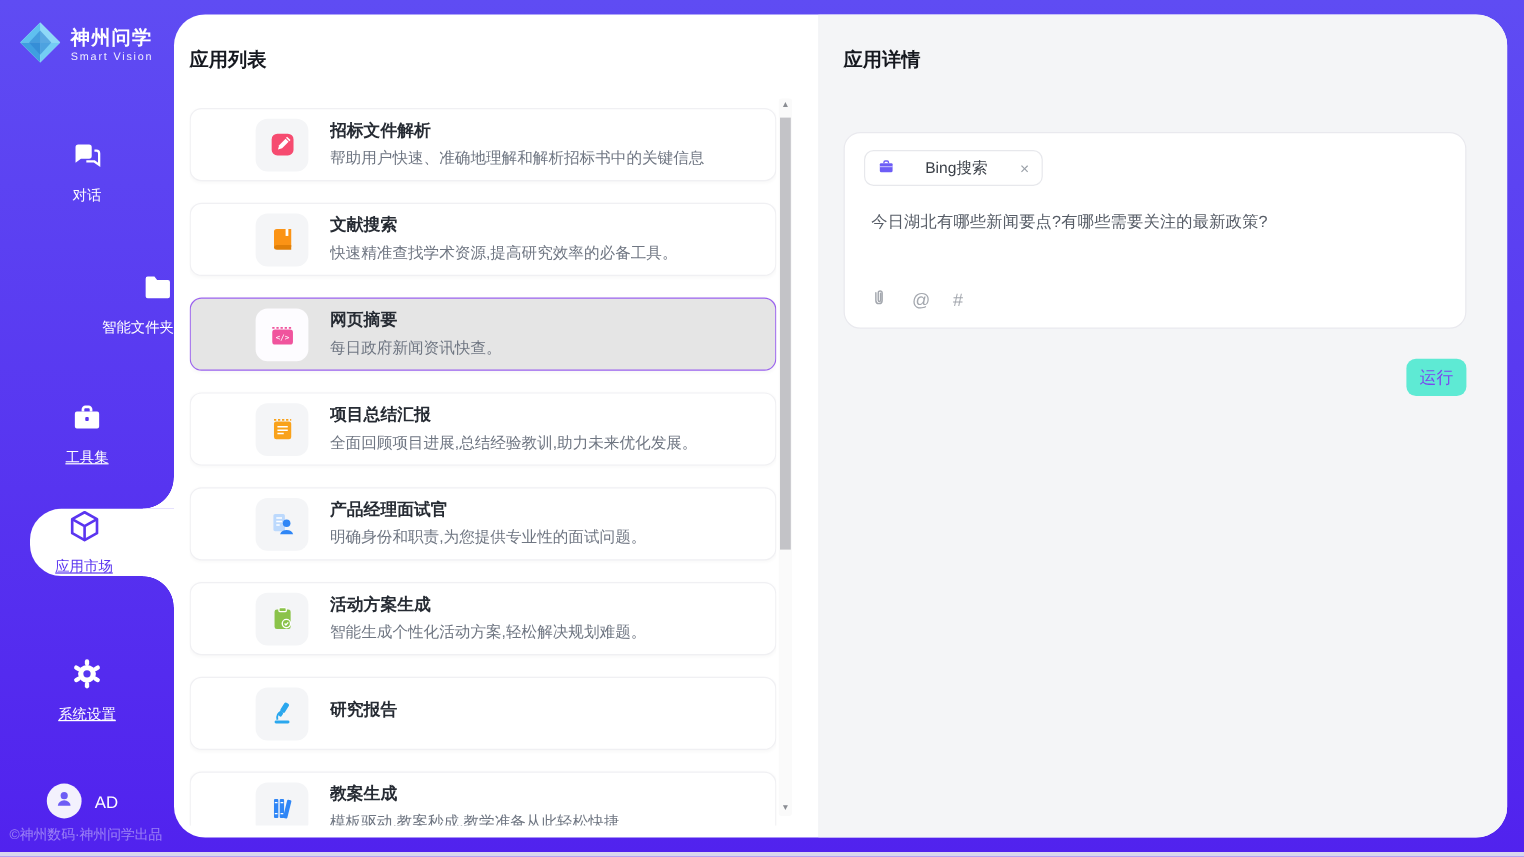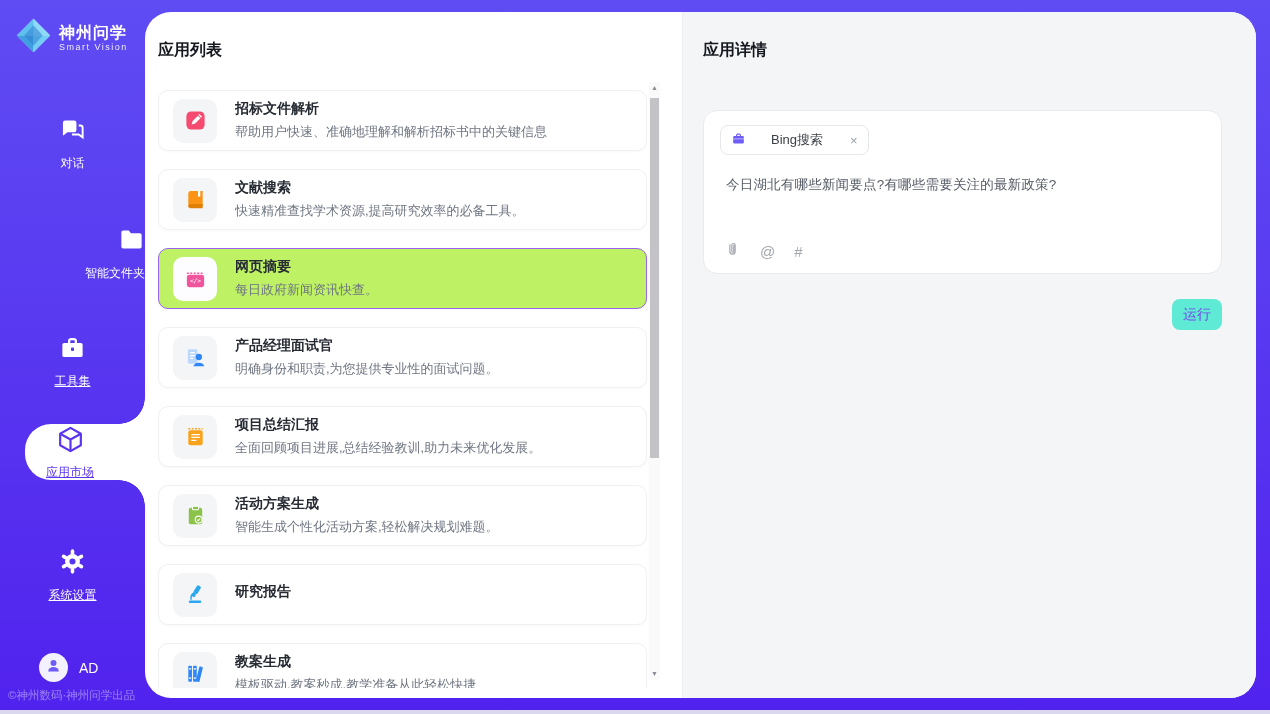--- a/index.html
+++ b/index.html
@@ -38,22 +38,22 @@
   
   .content { position:absolute; left:145px; top:12px; width:1111px; height:686px;
              background:#fff; border-radius:26px; overflow:hidden; display:flex; }
 
   
   .list-panel { width:538px; padding:28px 0 0 13px; position:relative; border-right:1px solid #edeef2; }
   .panel-title { font-size:16px; font-weight:bold; color:#15181f; height:50px; }
   .cards { width:489px; height:598px; overflow:hidden; }
   .card { height:61px; border:1px solid #f0f0f3; border-radius:10px; margin-bottom:18px;
           display:flex; align-items:center; background:#fff; cursor:pointer;
-          box-shadow:0 1px 3px rgba(20,20,40,.03); }
-  .card.selected { background:#bef264; border-color:#9b63ee; }
+          box-shadow:0 1px 3px rgba(20,20,40,.03);padding-left:40px; }
+  .card.selected { background:#e5e5e5; border-color:#9b63ee; }
   .card-icon { flex:none; width:44px; height:44px; border-radius:10px; background:#f4f5f7;
                margin-left:14px; display:flex; align-items:center; justify-content:center; }
   .card.selected .card-icon { background:#fdfcff; }
   .card-text { margin-left:18px; overflow:hidden; }
   .card-name { font-size:14px; font-weight:bold; color:#262b33; margin-bottom:5px; }
   .card-desc { font-size:13px; color:#6f7682; white-space:nowrap; }
 
   
   .vscroll { position:absolute; right:22px; top:70px; width:11px; height:598px;
              background:#fafafa; border-radius:2px; }
@@ -220,43 +220,43 @@
           </span>
           <span class="card-text">
             <div class="card-name">网页摘要</div>
             <div class="card-desc">每日政府新闻资讯快查。</div>
           </span>
         </div>
 
         <div class="card">
           <span class="card-icon">
             <svg width="23" height="23" viewBox="0 0 24 24">
+              <path d="M4.5 4h15" stroke="#f9a21b" stroke-width="1.6" stroke-dasharray="2 1.5"></path>
+              <rect x="4.5" y="5.5" width="15" height="15.5" rx="2" fill="#f9a21b"></rect>
+              <path d="M7.5 10h9M7.5 13h9M7.5 16h5.5" stroke="#fff" stroke-width="1.3"></path>
+            </svg>
+          </span>
+          <span class="card-text">
+            <div class="card-name">项目总结汇报</div>
+            <div class="card-desc">全面回顾项目进展,总结经验教训,助力未来优化发展。</div>
+          </span>
+        </div>
+
+        <div class="card">
+          <span class="card-icon">
+            <svg width="23" height="23" viewBox="0 0 24 24">
               <rect x="4" y="3.5" width="10" height="15" rx="1.5" fill="#bcd9fd"></rect>
               <path d="M6.5 7h5M6.5 10h5M6.5 13h3" stroke="#fff" stroke-width="1.3"></path>
               <circle cx="15.5" cy="11.5" r="3.3" fill="#2f86f6"></circle>
               <path d="M9.8 21a6 5.3 0 0 1 11.4 0z" fill="#2f86f6"></path>
             </svg>
           </span>
           <span class="card-text">
             <div class="card-name">产品经理面试官</div>
             <div class="card-desc">明确身份和职责,为您提供专业性的面试问题。</div>
-          </span>
-        </div>
-
-        <div class="card">
-          <span class="card-icon">
-            <svg width="23" height="23" viewBox="0 0 24 24">
-              <path d="M4.5 4h15" stroke="#f9a21b" stroke-width="1.6" stroke-dasharray="2 1.5"></path>
-              <rect x="4.5" y="5.5" width="15" height="15.5" rx="2" fill="#f9a21b"></rect>
-              <path d="M7.5 10h9M7.5 13h9M7.5 16h5.5" stroke="#fff" stroke-width="1.3"></path>
-            </svg>
-          </span>
-          <span class="card-text">
-            <div class="card-name">项目总结汇报</div>
-            <div class="card-desc">全面回顾项目进展,总结经验教训,助力未来优化发展。</div>
           </span>
         </div>
 
         <div class="card">
           <span class="card-icon">
             <svg width="23" height="23" viewBox="0 0 24 24">
               <rect x="5" y="4" width="14" height="17" rx="2" fill="#8bc34a"></rect>
               <rect x="8.8" y="2.4" width="6.4" height="3.6" rx="1.1" fill="#8bc34a" stroke="#fff" stroke-width="1.1"></rect>
               <circle cx="15.3" cy="16.3" r="3.6" fill="#8bc34a" stroke="#fff" stroke-width="1.2"></circle>
               <path d="M13.7 16.3l1.2 1.2 2-2.2" stroke="#fff" stroke-width="1.2" fill="none"></path>

